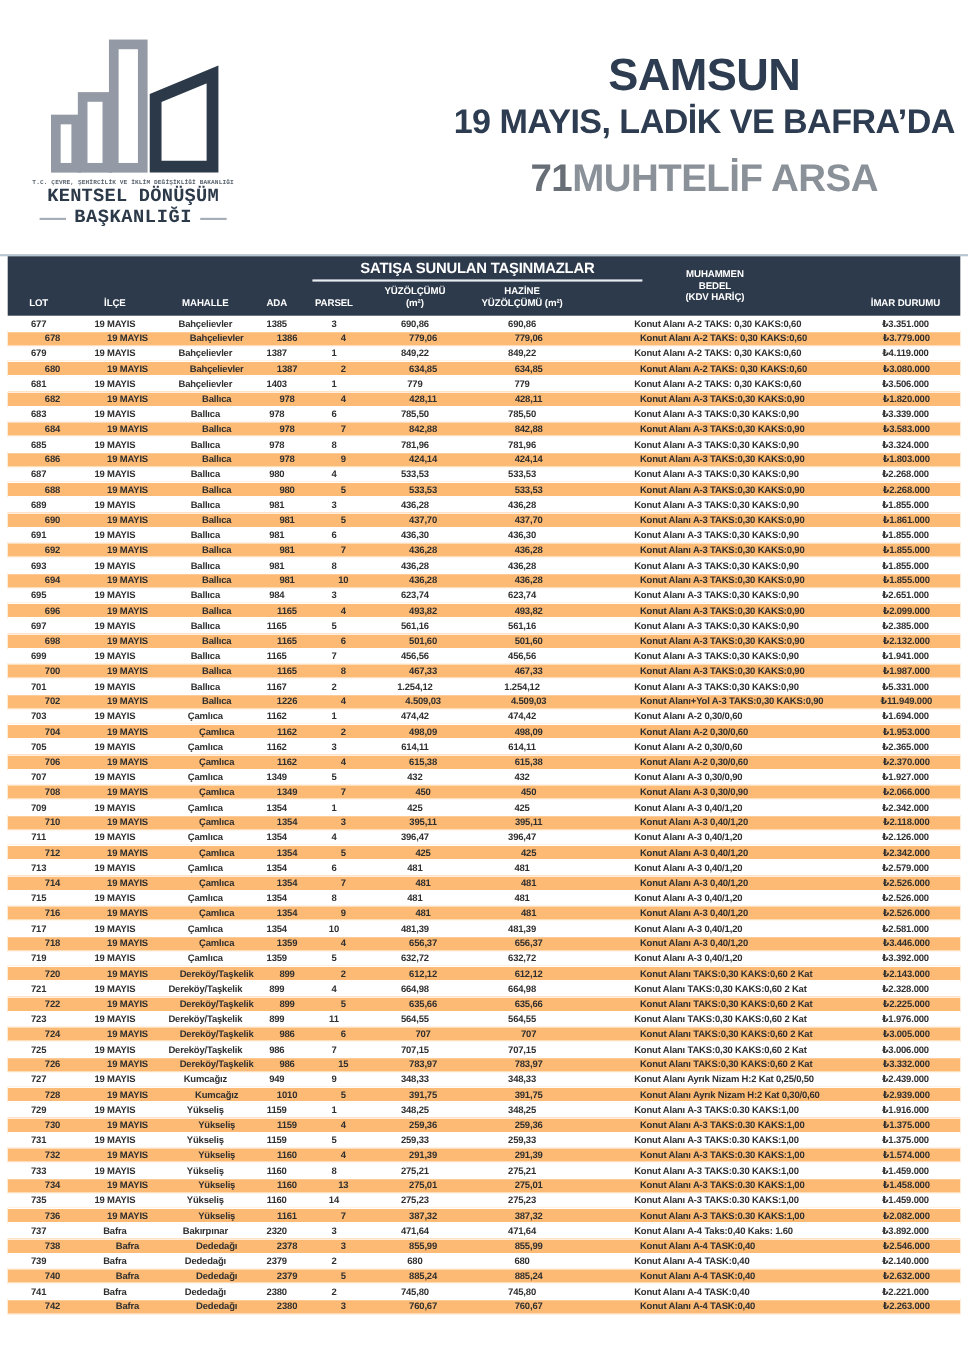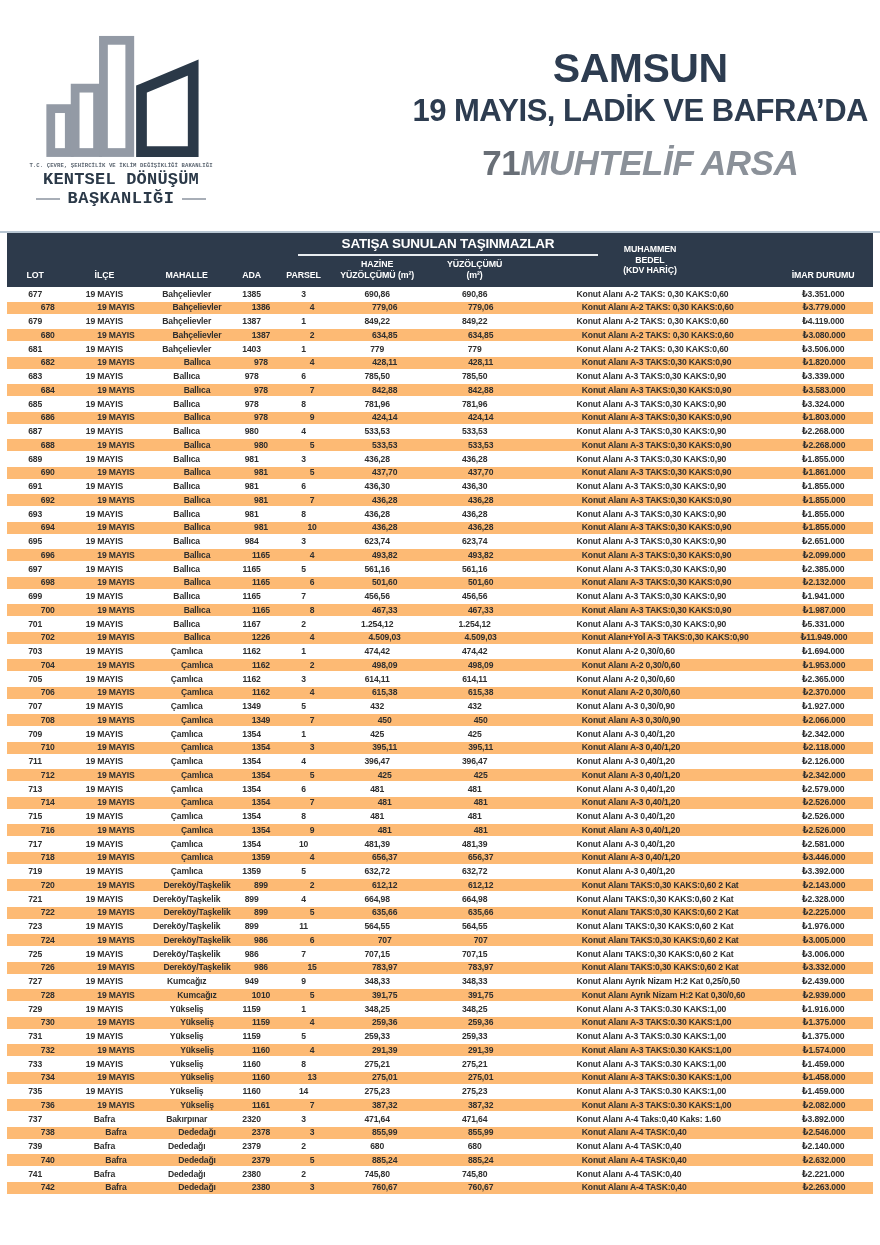--- a/index.html
+++ b/index.html
@@ -33,30 +33,30 @@
   .title-block{ text-align:center; padding-right:2px; padding-top:18px; }
   .title-city{
     font-size:41px; font-weight:800; color:#2d3c50; letter-spacing:-0.5px; line-height:1.0;
   }
   .title-districts{
     font-size:31px; font-weight:700; color:#2d3c50; letter-spacing:-0.5px; line-height:1.15;
     margin-top:4px;
   }
   .title-count-line{ margin-top:16px; font-size:35px; line-height:1.0; letter-spacing:-0.5px;}
   .title-count{ font-weight:800; color:#686e76;margin-top:25px; }
-  .title-count-label{ font-weight:600; color:#8b9199;font-style:italic; }
+  .title-count-label{ font-weight:600; color:#8b9199; }
   
   .blue-divider{ height:2px; background:#b8c6d2; width:880px; }
   
   .table-wrap{ margin:0 7px; width:866px; }
   .thead{
     position:relative; height:54px; background:#2d3a4b; color:#fff;
   }
   .thead-title{
-    position:absolute; top:3px; left:291px; width:300px;
+    position:absolute; top:3px; left:277px; width:300px;
     text-align:center; font-size:13.5px; font-weight:700; letter-spacing:-0.2px;
     border-bottom:2px solid #e8ecf0; padding-bottom:3px;
   }
   .hrow{
     display:grid; height:100%;
     grid-template-columns:6.5% 9.5% 9.5% 5.5% 6.5% 10.5% 12% 28.5% 11.5%;
   }
   .hcell{
     display:flex; flex-direction:column; justify-content:flex-end; align-items:center;
     font-size:8.8px; font-weight:700; letter-spacing:-0.1px;
@@ -126,26 +126,26 @@
       <div class="hcell">
           <span>MAHALLE</span>
         </div>
       <div class="hcell">
           <span>ADA</span>
         </div>
       <div class="hcell">
           <span>PARSEL</span>
         </div>
       <div class="hcell">
+        <span>YÜZÖLÇÜMÜ</span>
+          <span>(m²)</span>
+      </div>
+      <div class="hcell">
         <span>HAZİNE</span>
           <span>YÜZÖLÇÜMÜ (m²)</span>
-      </div>
-      <div class="hcell">
-        <span>YÜZÖLÇÜMÜ</span>
-          <span>(m²)</span>
       </div>
       <div class="hcell bedel">
         <span>MUHAMMEN</span>
           <span>BEDEL</span>
           <span>(KDV HARİÇ)</span>
       </div>
       <div class="hcell">
           <span>İMAR DURUMU</span>
         </div>
     </div>

